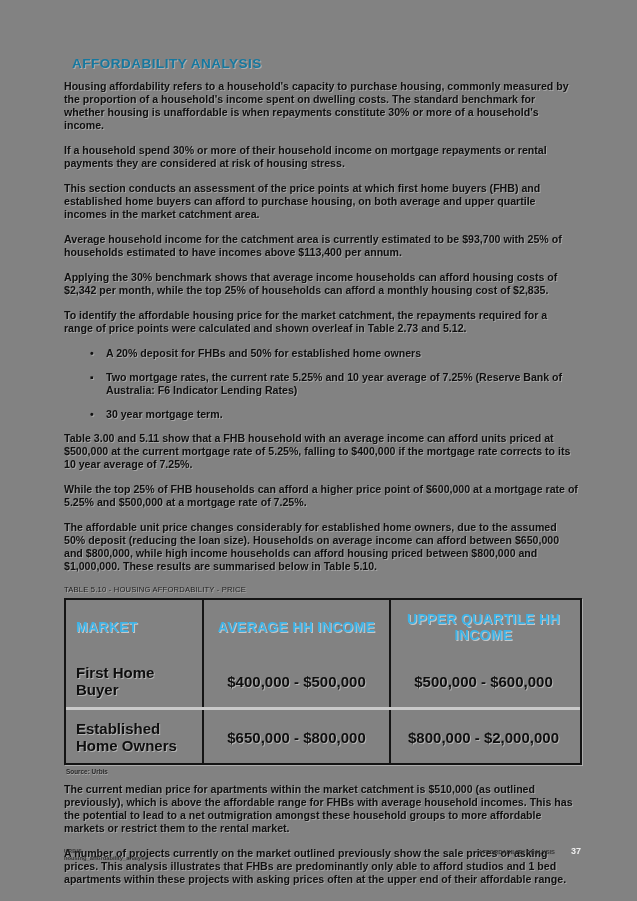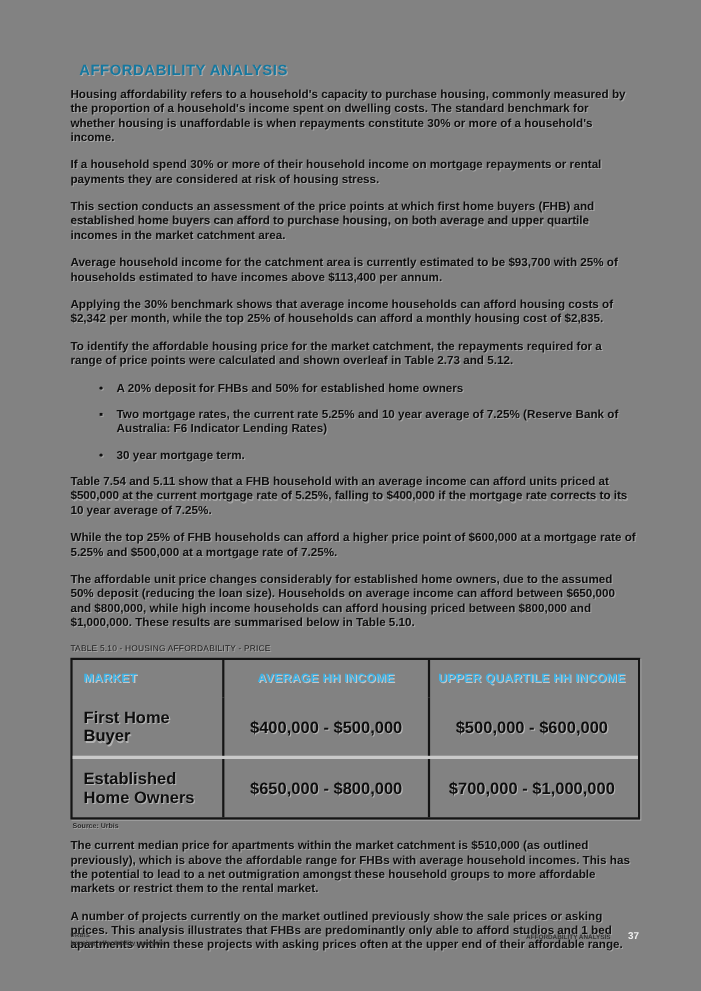--- a/index.html
+++ b/index.html
@@ -48,21 +48,21 @@
   .t-row { display: grid; grid-template-columns: 136px 187px 187px; }
   .t-row + .t-row { border-top: 3px solid #c9c9c9; }
   .t-cell {
     border-left: 2px solid #141414;
     padding: 10px 6px 9px 6px;
     font-size: 15px; font-weight: bold;
     display: flex; align-items: center;
   }
   .t-cell:first-child { border-left: none; padding-left: 10px; }
   .t-head .t-cell {
-    color: #3fb3e6; font-size: 11px; letter-spacing: 0.3px;
+    color: #3fb3e6; font-size: 14px; letter-spacing: 0.3px;
     text-shadow: 1px 1px 0 rgba(255,255,255,0.55);
     padding-top: 11px; padding-bottom: 11px;
   }
   .t-head .t-cell.center, .t-cell.center { justify-content: center; text-align: center; }
   .t-body .t-cell { text-shadow: 1px 1px 0 rgba(255,255,255,0.40); }
   .source-note {
     font-size: 6.4px; font-weight: bold; color: #2a2a2a;
     margin: 2px 0 8px 2px;
     text-shadow: 0.5px 0.5px 0 rgba(255,255,255,0.3);
   }
@@ -95,42 +95,42 @@
   </div>
   <div class="bullet-row">
     <span class="bullet-marker">▪</span>
     <span class="bullet-text">Two mortgage rates, the current rate 5.25% and 10 year average of 7.25% (Reserve Bank of Australia: F6 Indicator Lending Rates)</span>
   </div>
   <div class="bullet-row">
     <span class="bullet-marker">•</span>
     <span class="bullet-text">30 year mortgage term.</span>
   </div>
 
-  <p class="para">Table 7.54 and 5.11 show that a FHB household with an average income can afford units priced at $500,000 at the current mortgage rate of 5.25%, falling to $400,000 if the mortgage rate corrects to its 10 year average of 7.25%.</p>
+  <p class="para">Table 3.00 and 5.11 show that a FHB household with an average income can afford units priced at $500,000 at the current mortgage rate of 5.25%, falling to $400,000 if the mortgage rate corrects to its 10 year average of 7.25%.</p>
   <p class="para">While the top 25% of FHB households can afford a higher price point of $600,000 at a mortgage rate of 5.25% and $500,000 at a mortgage rate of 7.25%.</p>
   <p class="para">The affordable unit price changes considerably for established home owners, due to the assumed 50% deposit (reducing the loan size).  Households on average income can afford between $650,000 and $800,000, while high income households can afford housing priced between $800,000 and $1,000,000. These results are summarised below in Table 5.10.</p>
 
   <div class="table-caption">TABLE 5.10 - HOUSING AFFORDABILITY - PRICE</div>
 
   <div class="afford-table">
     <div class="t-row t-head">
       <div class="t-cell">MARKET</div>
       <div class="t-cell center">AVERAGE HH INCOME</div>
       <div class="t-cell center">UPPER QUARTILE HH INCOME</div>
     </div>
     <div class="t-body">
       <div class="t-row">
         <div class="t-cell">First Home Buyer</div>
         <div class="t-cell center">$400,000 - $500,000</div>
         <div class="t-cell center">$500,000 - $600,000</div>
       </div>
       <div class="t-row">
         <div class="t-cell">Established Home Owners</div>
         <div class="t-cell center">$650,000 - $800,000</div>
-        <div class="t-cell center">$700,000 - $1,000,000</div>
+        <div class="t-cell center">$800,000 - $2,000,000</div>
       </div>
     </div>
   </div>
 
   <div class="source-note">Source: Urbis</div>
 
   <p class="para">The current median price for apartments within the market catchment is $510,000 (as outlined previously), which is above the affordable range for FHBs with average household incomes.  This has the potential to lead to a net outmigration amongst these household groups to more affordable markets or restrict them to the rental market.</p>
   <p class="para">A number of projects currently on the market outlined previously show the sale prices or asking prices. This analysis illustrates that FHBs are predominantly only able to afford studios and 1 bed apartments within these projects with asking prices often at the upper end of their affordable range.</p>
 
   <div class="footer">

